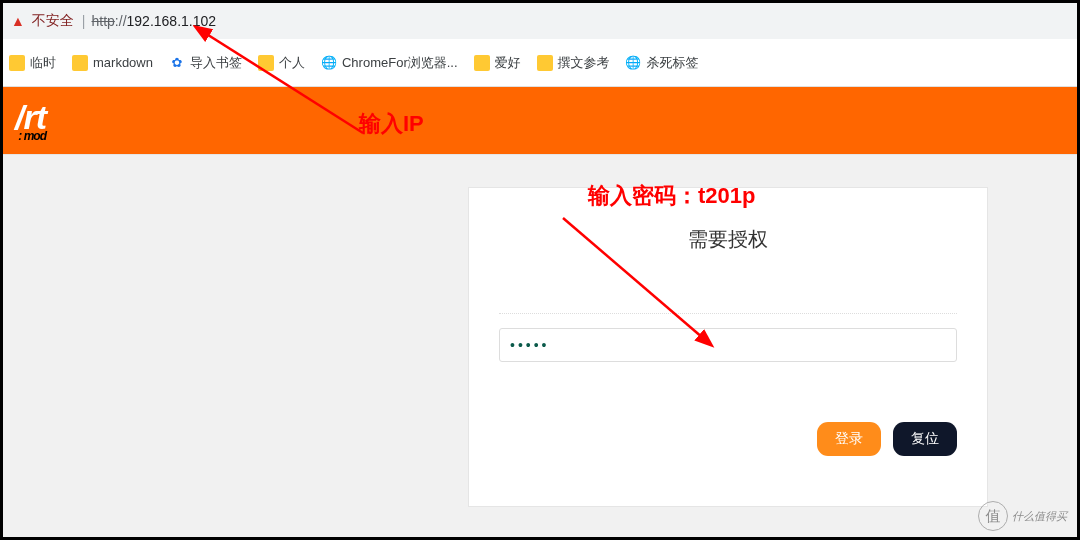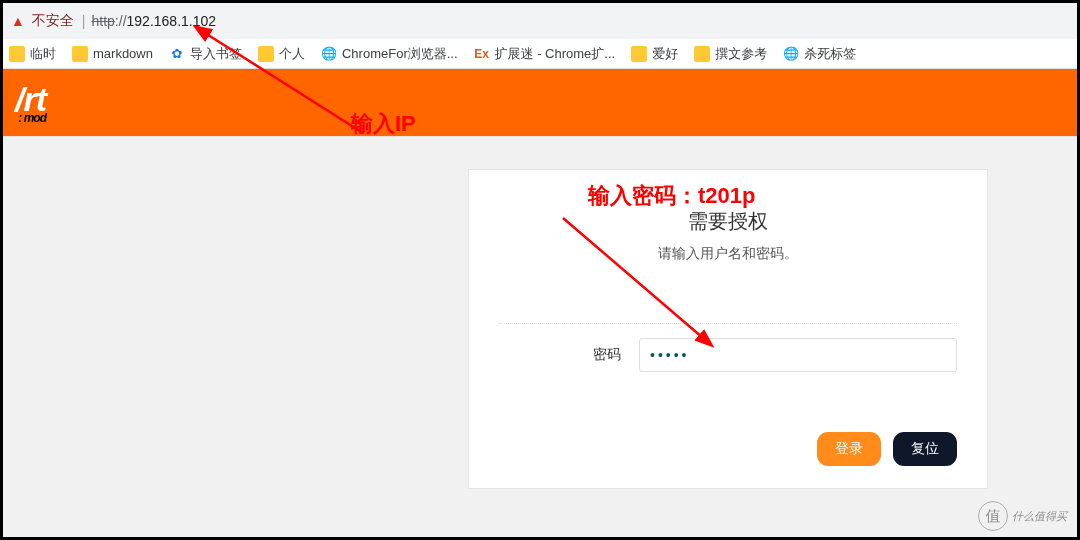--- a/index.html
+++ b/index.html
@@ -4,21 +4,21 @@
 <style>
 *{box-sizing:border-box;margin:0;padding:0;font-family:"Microsoft YaHei",Arial,sans-serif}
 body{width:1080px;height:540px;background:#fff;border:3px solid #000;position:relative;overflow:hidden}
 .addr{display:flex;align-items:center;height:36px;background:#f1f3f4;padding:0 8px;font-size:14px;color:#5f6368}
 .warn{color:#d93025;margin-right:7px;font-size:14px}
 .insec{color:#7f1d1d;margin-right:8px}
 .divider{color:#9aa0a6;margin-right:6px}
 .protocol{color:#5f6368;text-decoration:line-through}
 .colon{color:#5f6368}
 .ip{color:#202124}
-.bmbar{display:flex;align-items:center;height:30px;background:#fff;border-bottom:1px solid #e0e0e0;padding:0 6px;font-size:13px;color:#3c4043}
+.bmbar{display:flex;align-items:center;height:48px;background:#fff;border-bottom:1px solid #e0e0e0;padding:0 6px;font-size:13px;color:#3c4043}
 .bm{display:flex;align-items:center;margin-right:16px;cursor:pointer;white-space:nowrap}
 .bm .ic{width:16px;height:16px;margin-right:5px;display:inline-flex;align-items:center;justify-content:center}
 .fold{background:#ffc933;border-radius:2px}
 .gear{color:#1a73e8;font-size:13px}
 .globe{color:#5f6368;font-size:13px}
 .ex{color:#e8590c;font-weight:700;font-size:12px}
 .chrome-ic svg{width:16px;height:16px}
 .header{height:68px;background:#ff6600;display:flex;align-items:center;padding-left:12px;border-bottom:1px solid #e5e5e5}
 .logo{color:#fff;font-weight:900;font-size:34px;font-style:italic;letter-spacing:-1px;line-height:1}
 .logo .sub{display:block;color:#000;font-size:12px;font-style:italic;font-weight:700;text-align:right;margin-top:-4px}
@@ -27,21 +27,21 @@
 .title{text-align:center;font-size:20px;color:#333;margin-top:10px}
 .subtitle{text-align:center;font-size:14px;color:#555;margin-top:10px}
 .field{display:flex;align-items:center;margin-top:60px;border-top:1px dotted #ddd;padding-top:14px}
 .label{width:140px;text-align:right;font-size:14px;color:#333;padding-right:18px}
 .input{flex:1;height:34px;border:1px solid #ddd;border-radius:3px;padding:0 10px;font-size:14px;color:#0b5a4a;letter-spacing:3px}
 .btns{display:flex;justify-content:flex-end;gap:12px;margin-top:60px}
 .btn{border:none;border-radius:11px;padding:8px 18px;font-size:14px;color:#fff;cursor:pointer}
 .btn.login{background:#ff8c1a}
 .btn.reset{background:#0f172a}
 .ann{position:absolute;color:#ff0000;font-size:22px;font-weight:bold;pointer-events:none}
-.ann1{left:348px;top:106px}
+.ann1{left:356px;top:106px}
 .ann2{left:585px;top:178px}
 .wm{position:absolute;right:10px;bottom:6px;display:flex;align-items:center;opacity:.65}
 .wm .circ{width:30px;height:30px;border-radius:50%;border:1px solid #888;display:flex;align-items:center;justify-content:center;font-size:15px;color:#555;margin-right:4px}
 .wm .txt{font-size:11px;color:#555;font-style:italic}
 svg.arrow{position:absolute;pointer-events:none}
 </style>
 </head>
 <body>
 
 <div class="addr">
@@ -68,24 +68,20 @@
     </div>
   <div class="bm">
       <span class="ic fold"></span>
       <span>个人</span>
     </div>
   <div class="bm">
       <span class="ic globe">🌐</span>
       <span>ChromeFor浏览器...</span>
     </div>
   <div class="bm">
-      <span class="ic ex">Ex</span>
-      <span>扩展迷 - Chrome扩...</span>
-    </div>
-  <div class="bm">
       <span class="ic fold"></span>
       <span>爱好</span>
     </div>
   <div class="bm">
       <span class="ic fold"></span>
       <span>撰文参考</span>
     </div>
   <div class="bm">
       <span class="ic globe">🌐</span>
       <span>杀死标签</span>
@@ -95,23 +91,21 @@
 <div class="header">
   <div class="logo">
     <span>/rt</span>
     <span class="sub">: mod</span>
   </div>
 </div>
 
 <div class="page">
   <div class="card">
     <div class="title">需要授权</div>
-    <div class="subtitle">请输入用户名和密码。</div>
     <div class="field">
-      <div class="label">密码</div>
       <input class="input" type="text" value="•••••" style="">
     </div>
     <div class="btns">
       <button class="btn login">登录</button>
       <button class="btn reset">复位</button>
     </div>
   </div>
 </div>
 
 <div class="ann ann1">输入IP</div>

